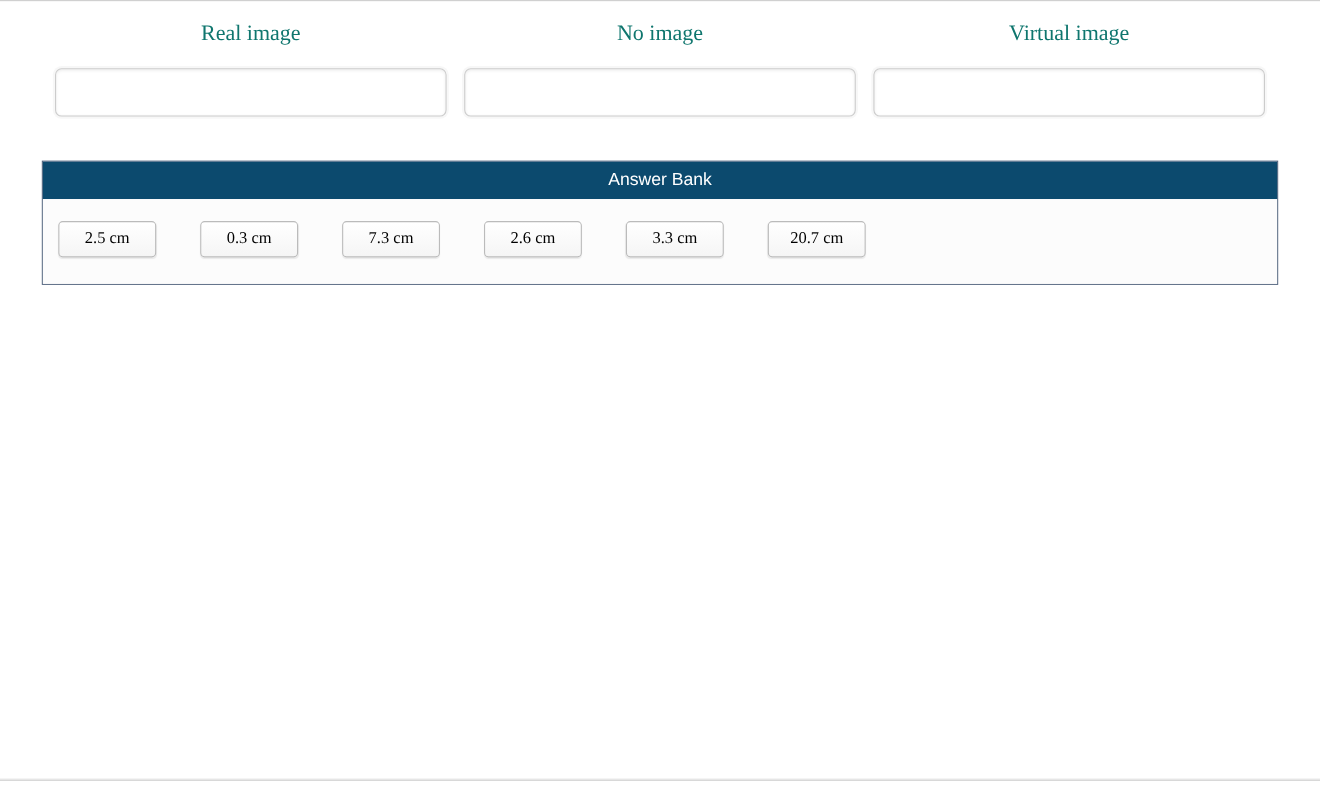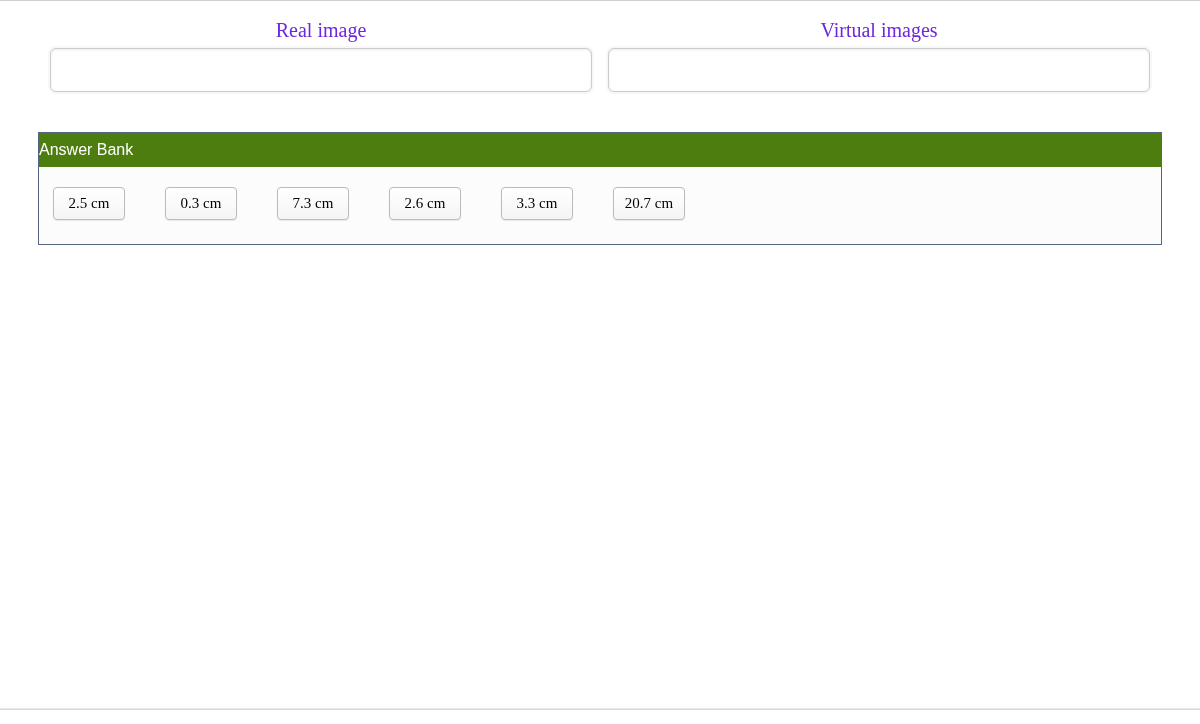--- a/index.html
+++ b/index.html
@@ -36,54 +36,55 @@
       margin-bottom: 40px;
     }
     .category {
       flex: 1;
       display: flex;
       flex-direction: column;
       align-items: center;
     }
     .category-label {
       font-size: 20px;
-      color: #6d28d9;
-      margin-bottom: 6px;
+      color: #0f766e;
+      margin-bottom: 20px;
     }
     .drop-zone {
       width: 100%;
       min-height: 44px;
       background: #ffffff;
       border: 1px solid #cccccc;
       border-radius: 6px;
       box-shadow: inset 0 1px 3px rgba(0,0,0,0.08), 0 0 0 2px rgba(200,200,200,0.15);
     }
     .answer-bank-container {
       margin: 0 18px;
       border: 1px solid #556680;
     }
     .answer-bank-header {
-      background: #4d7c0f;
+      background: #0c4a6e;
       color: #ffffff;
+      text-align: center;
       padding: 8px 0;
       font-size: 16px;
       font-family: Arial, sans-serif;
     }
     .answer-bank-body {
       background: #fcfcfc;
       padding: 20px 14px 24px 14px;
       display: flex;
       gap: 40px;
     }
     .chip {
       background: linear-gradient(to bottom, #ffffff, #f5f5f5);
       border: 1px solid #bbbbbb;
       border-radius: 4px;
       padding: 7px 0;
-      width: 72px;
+      width: 89px;
       text-align: center;
       font-size: 15px;
       color: #000000;
       cursor: move;
       box-shadow: 0 1px 1px rgba(0,0,0,0.08);
       user-select: none;
     }
     .bottom-divider {
       position: absolute;
       bottom: 14px;
@@ -100,21 +101,25 @@
 <div class="top-divider"></div>
 
 <div class="content">
 
   <div class="categories">
     <div class="category">
       <div class="category-label">Real image</div>
       <div class="drop-zone"></div>
     </div>
     <div class="category">
-      <div class="category-label">Virtual images</div>
+      <div class="category-label">No image</div>
+      <div class="drop-zone"></div>
+    </div>
+    <div class="category">
+      <div class="category-label">Virtual image</div>
       <div class="drop-zone"></div>
     </div>
   </div>
 
   <div class="answer-bank-container">
     <div class="answer-bank-header">Answer Bank</div>
     <div class="answer-bank-body">
       <div class="chip">2.5 cm</div>
       <div class="chip">0.3 cm</div>
       <div class="chip">7.3 cm</div>

